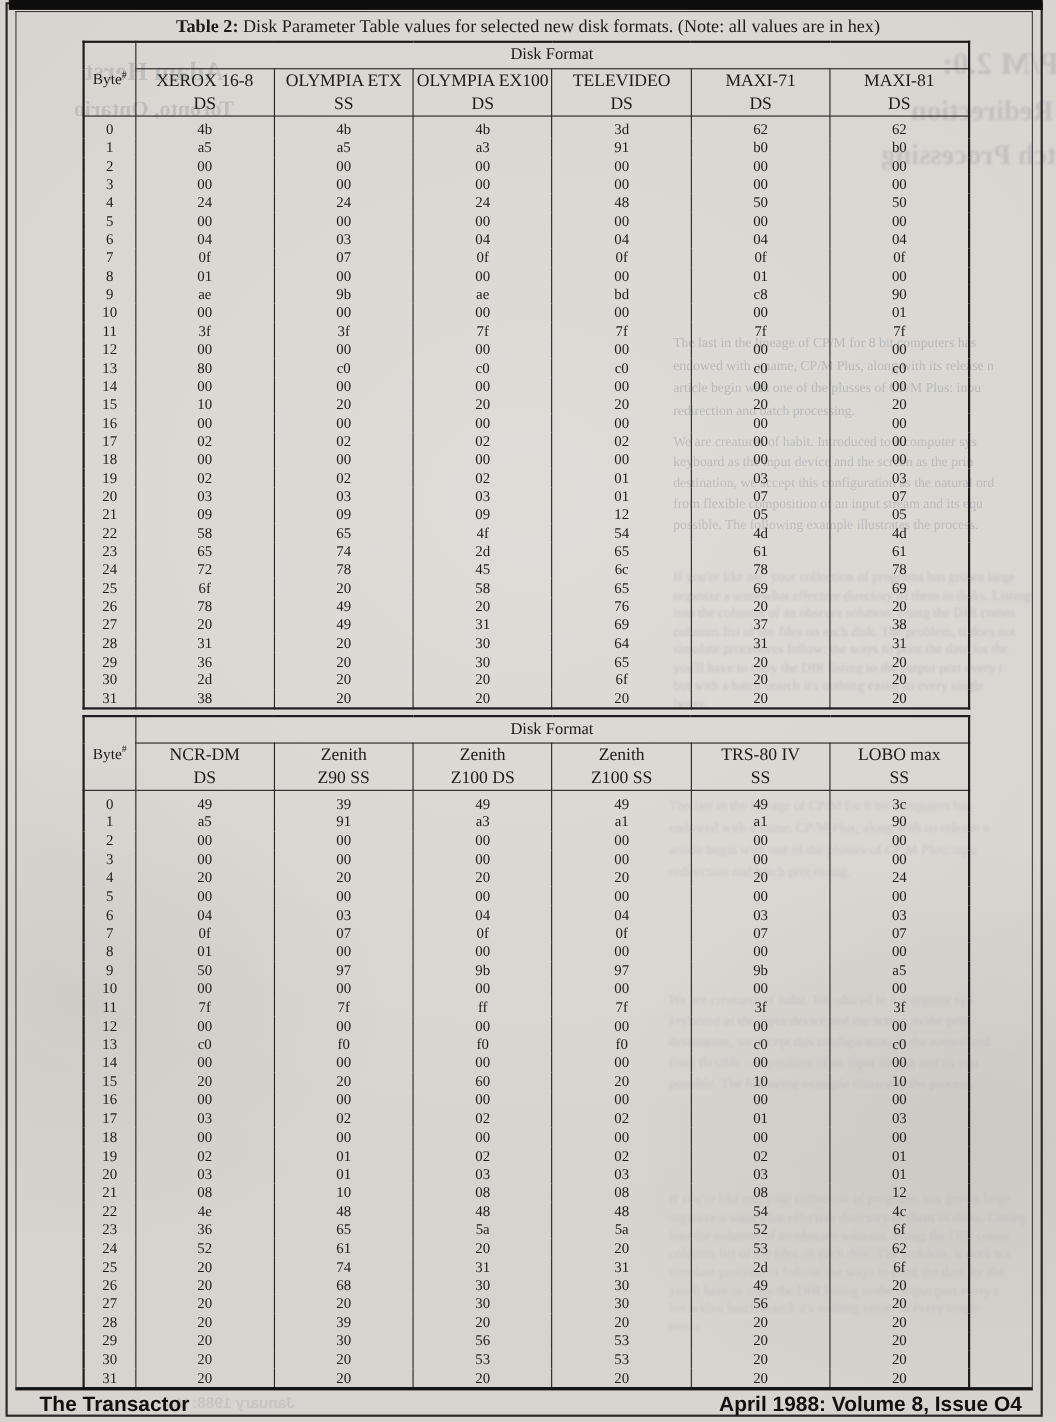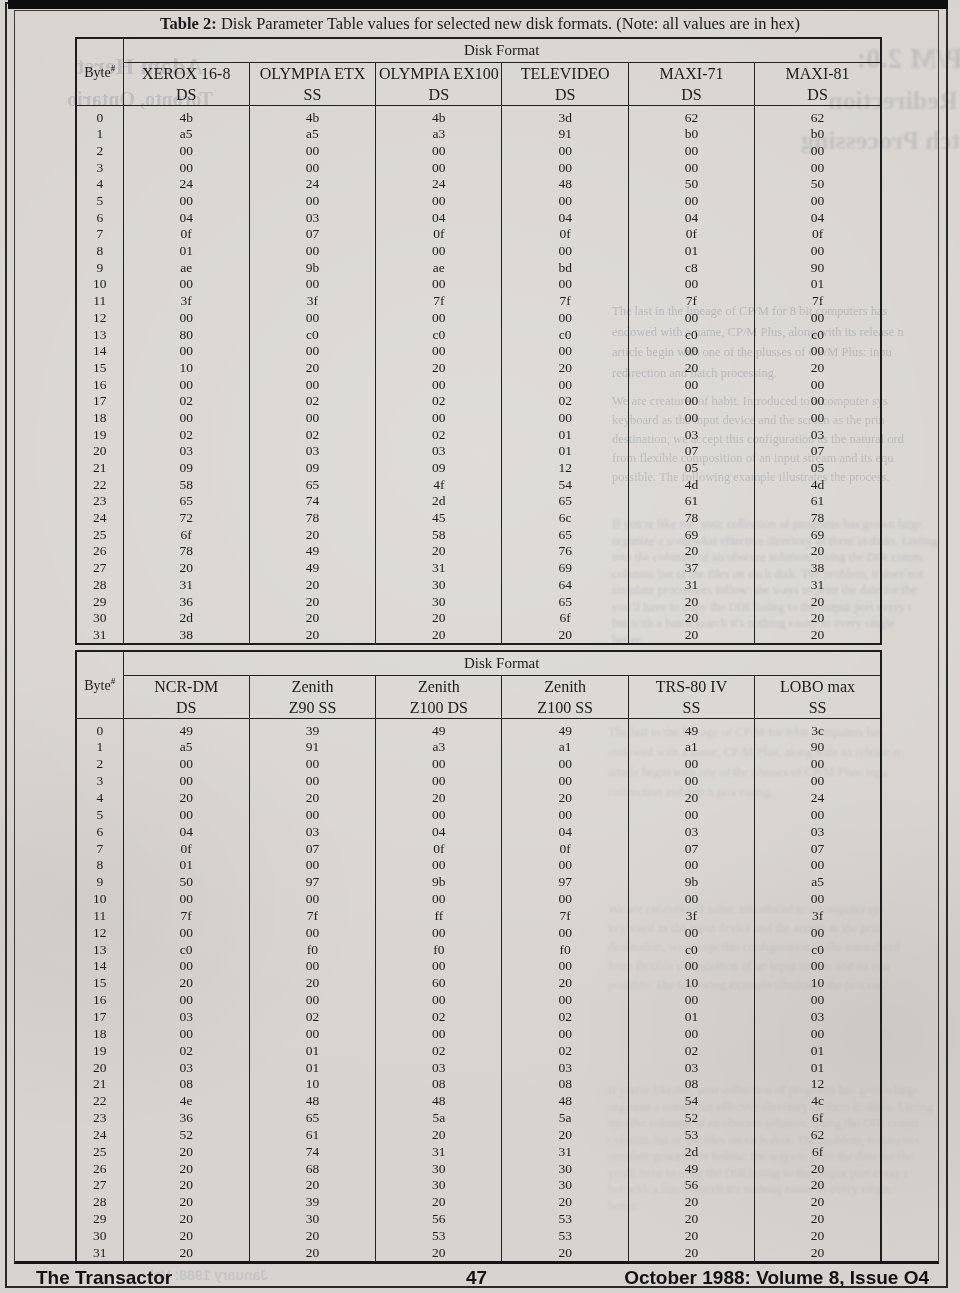--- a/index.html
+++ b/index.html
@@ -755,17 +755,16 @@
           <td>20</td>
           <td>20</td>
           <td>20</td>
           <td>20</td>
         </tr>
       </tbody>
     </table>
 
   <div class="footer">
     <span class="f-left">The Transactor</span>
-    <span class="f-center">47</span>
-    <span class="f-right">October 1988: Volume 8, Issue O4</span>
+    <span class="f-right">April 1988: Volume 8, Issue O4</span>
   </div>
 
 </div>
 
 </body></html>

